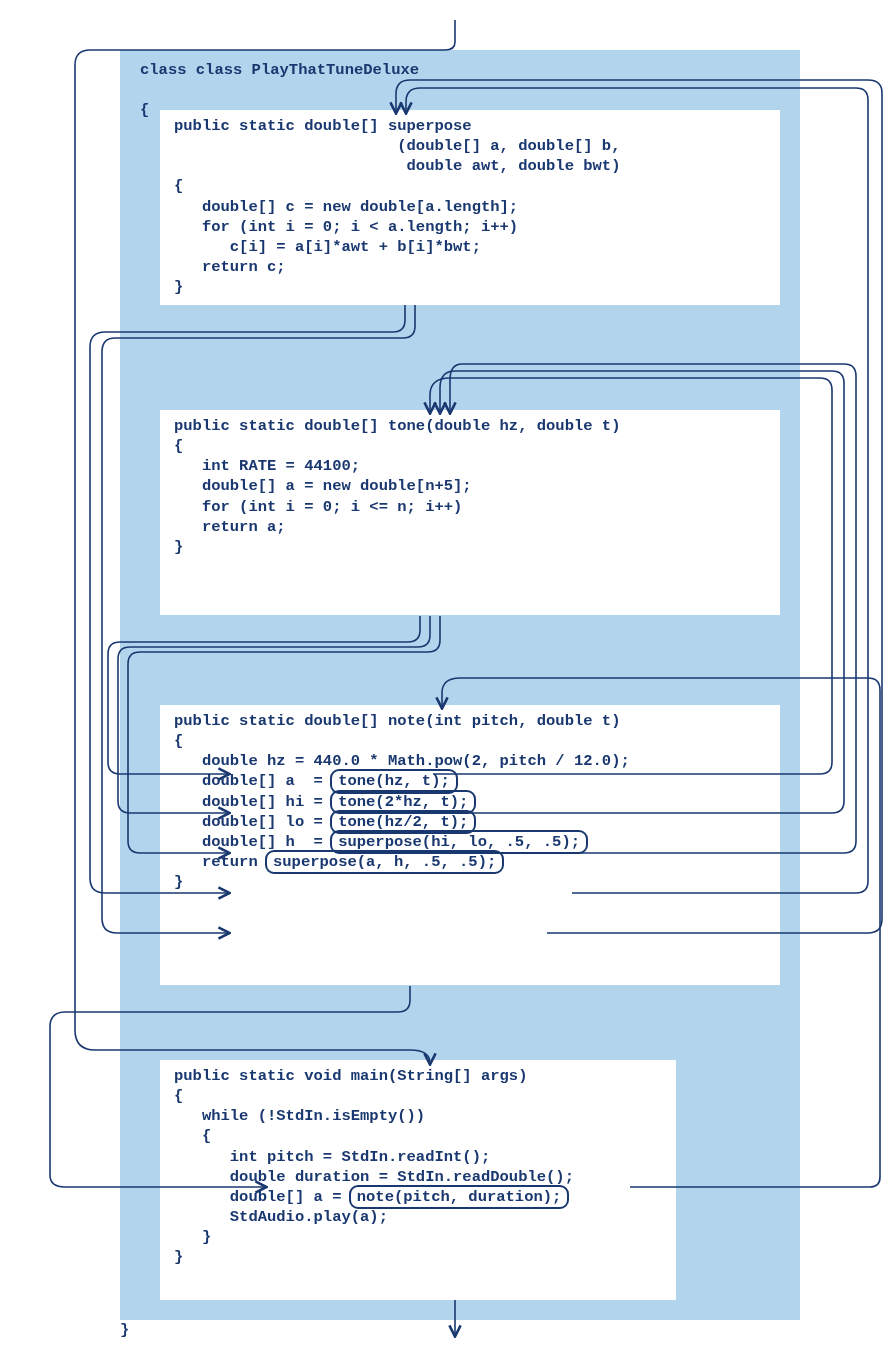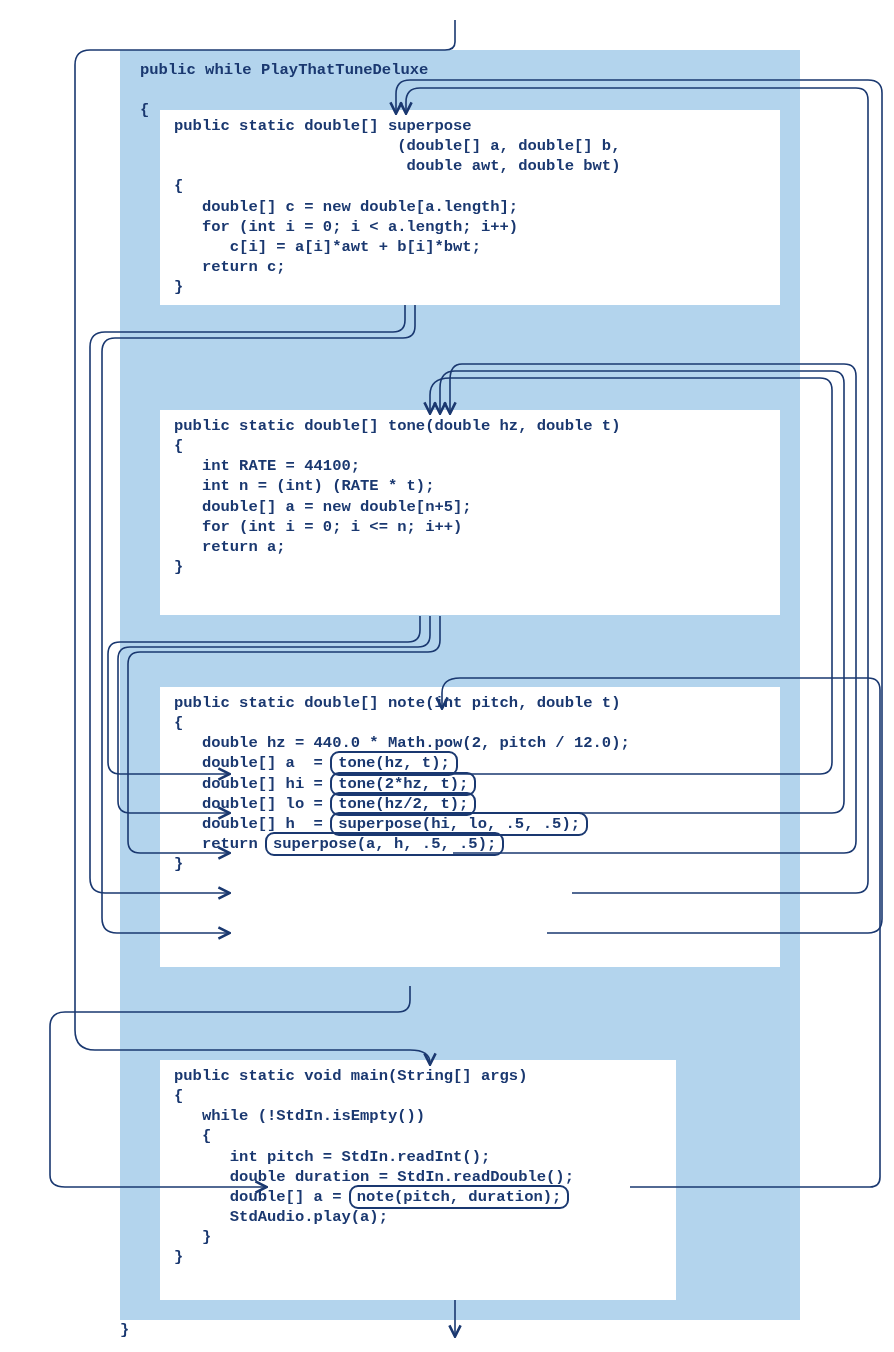--- a/index.html
+++ b/index.html
@@ -46,21 +46,21 @@
   }
   .method-box {
     position: absolute;
     background: #fff;
     padding: 6px 14px 6px 14px;
     white-space: pre;
     font-weight: bold;
   }
   #m-superpose { left: 150px; top: 90px;   width: 620px; height: 195px; }
   #m-tone      { left: 150px; top: 390px;  width: 620px; height: 205px; }
-  #m-note      { left: 150px; top: 667px;  width: 620px; height: 280px; }
+  #m-note      { left: 150px; top: 685px;  width: 620px; height: 280px; }
   #m-main      { left: 150px; top: 1040px; width: 516px; height: 240px; }
 
   .call-pill {
     display: inline-block;
     border: 2px solid #1a3870;
     border-radius: 9px;
     padding: 0 6px;
     margin: -2px -2px;
   }
   svg.flows {
@@ -75,27 +75,27 @@
     stroke-width: 1.6;
   }
 </style>
 </head>
 <body>
 
 <div class="canvas">
 
   <div class="bluebg"></div>
 
-  <div class="class-decl">public while PlayThatTuneDeluxe</div>
+  <div class="class-decl">class class PlayThatTuneDeluxe</div>
   <div class="brace-open">{</div>
   <div class="brace-close">}</div>
 
   <div id="m-superpose" class="method-box"><div><span>public static double[] superpose</span></div><div><span>                        (double[] a, double[] b,</span></div><div><span>                         double awt, double bwt)</span></div><div><span>{</span></div><div>   double[] c = new double[a.length];</div><div>   for (int i = 0; i &lt; a.length; i++)</div><div>      c[i] = a[i]*awt + b[i]*bwt;</div><div>   return c;</div><div>}</div></div>
 
-  <div id="m-tone" class="method-box"><div><span>public static double[] tone(double hz, double t)</span></div><div><span>{</span></div><div>   int RATE = 44100;</div><div>   int n = (int) (RATE * t);</div><div>   double[] a = new double[n+5];</div><div>   for (int i = 0; i &lt;= n; i++)</div><div>   return a;</div><div>}</div></div>
+  <div id="m-tone" class="method-box"><div><span>public static double[] tone(double hz, double t)</span></div><div><span>{</span></div><div>   int RATE = 44100;</div><div>   double[] a = new double[n+5];</div><div>   for (int i = 0; i &lt;= n; i++)</div><div>   return a;</div><div>}</div></div>
 
   <div id="m-note" class="method-box"><div><span>public static double[] note(int pitch, double t)</span></div><div><span>{</span></div><div><span>   double hz = 440.0 * Math.pow(2, pitch / 12.0);</span></div><div><span>   double[] a  = </span><span class="call-pill">tone(hz, t);</span></div><div><span></span></div><div><span>   double[] hi = </span><span class="call-pill">tone(2*hz, t);</span></div><div><span></span></div><div><span>   double[] lo = </span><span class="call-pill">tone(hz/2, t);</span></div><div><span></span></div><div><span>   double[] h  = </span><span class="call-pill">superpose(hi, lo, .5, .5);</span></div><div><span></span></div><div><span>   return </span><span class="call-pill">superpose(a, h, .5, .5);</span></div><div><span></span></div><div><span>}</span></div></div>
 
   <div id="m-main" class="method-box"><div><span>public static void main(String[] args)</span></div><div><span>{</span></div><div><span>   while (!StdIn.isEmpty())</span></div><div><span>   {</span></div><div><span>      int pitch = StdIn.readInt();</span></div><div><span>      double duration = StdIn.readDouble();</span></div><div><span>      double[] a = </span><span class="call-pill">note(pitch, duration);</span></div><div><span></span></div><div><span>      StdAudio.play(a);</span></div><div><span>   }</span></div><div><span>}</span></div></div>
 
   <svg class="flows">
     <defs>
       <marker id="ah" markerWidth="9" markerHeight="9" refX="7" refY="4.5" orient="auto">
         <path d="M1,1 L8,4.5 L1,8" fill="none" stroke="#1a3870" stroke-width="1.4"></path>
       </marker>

